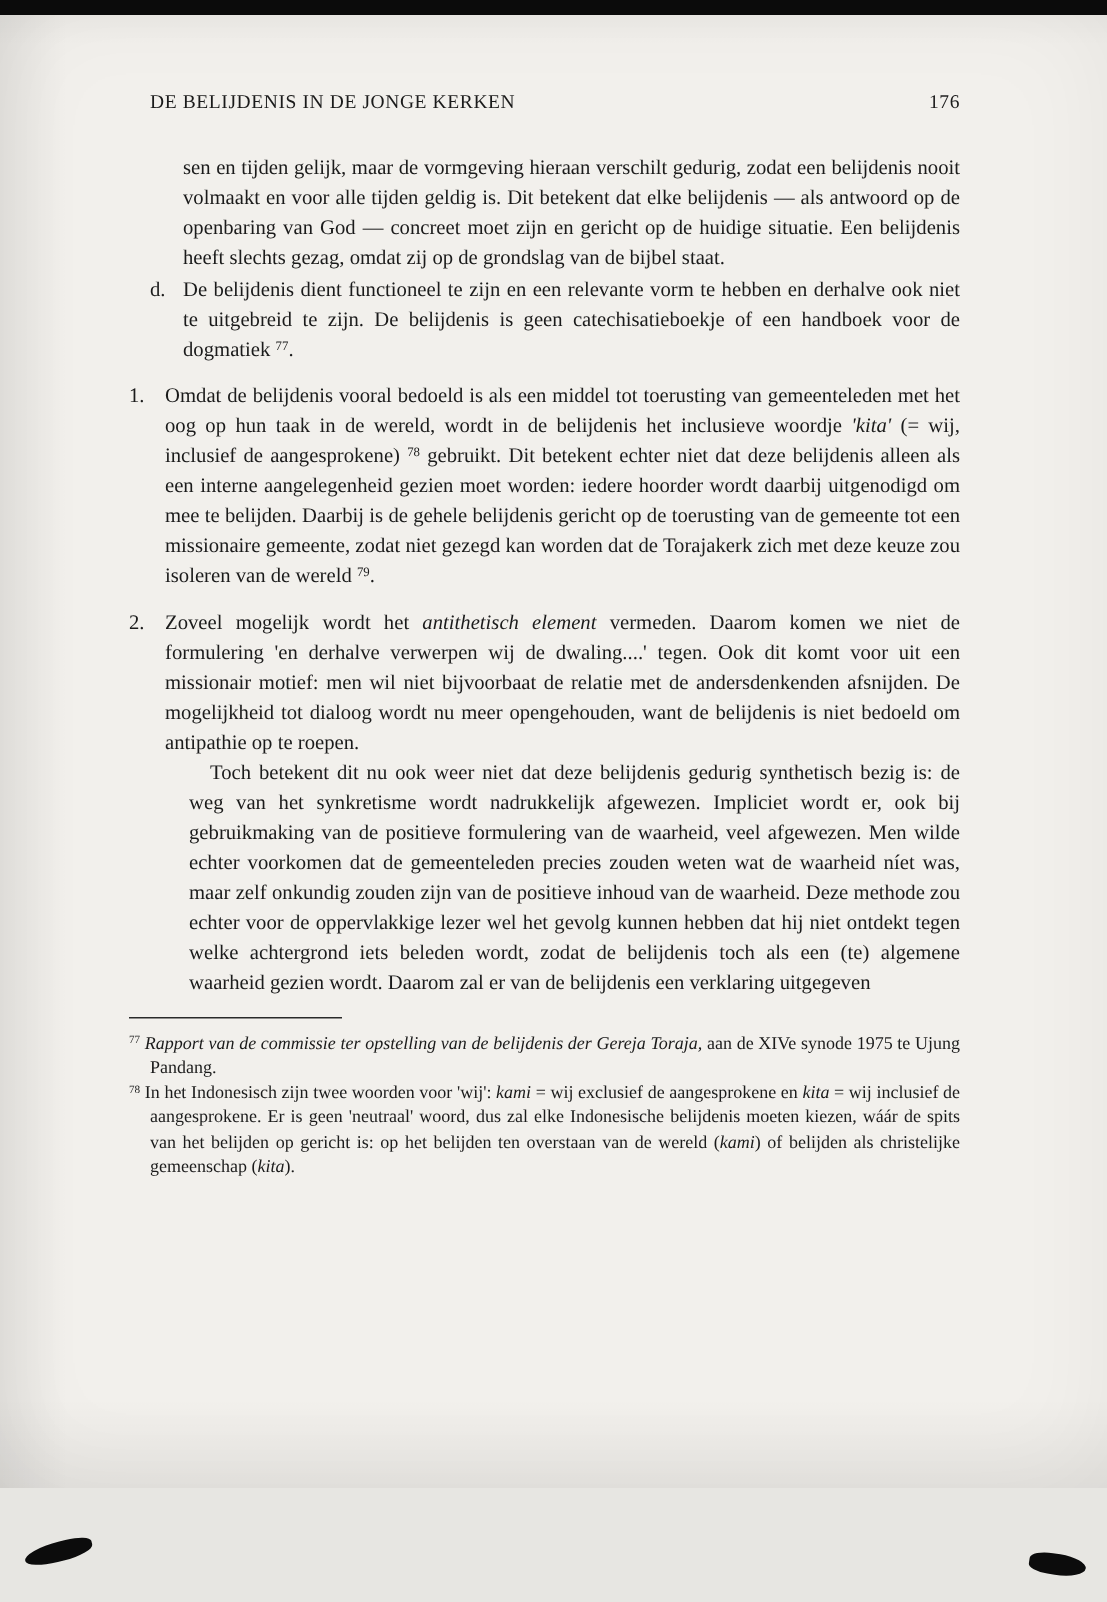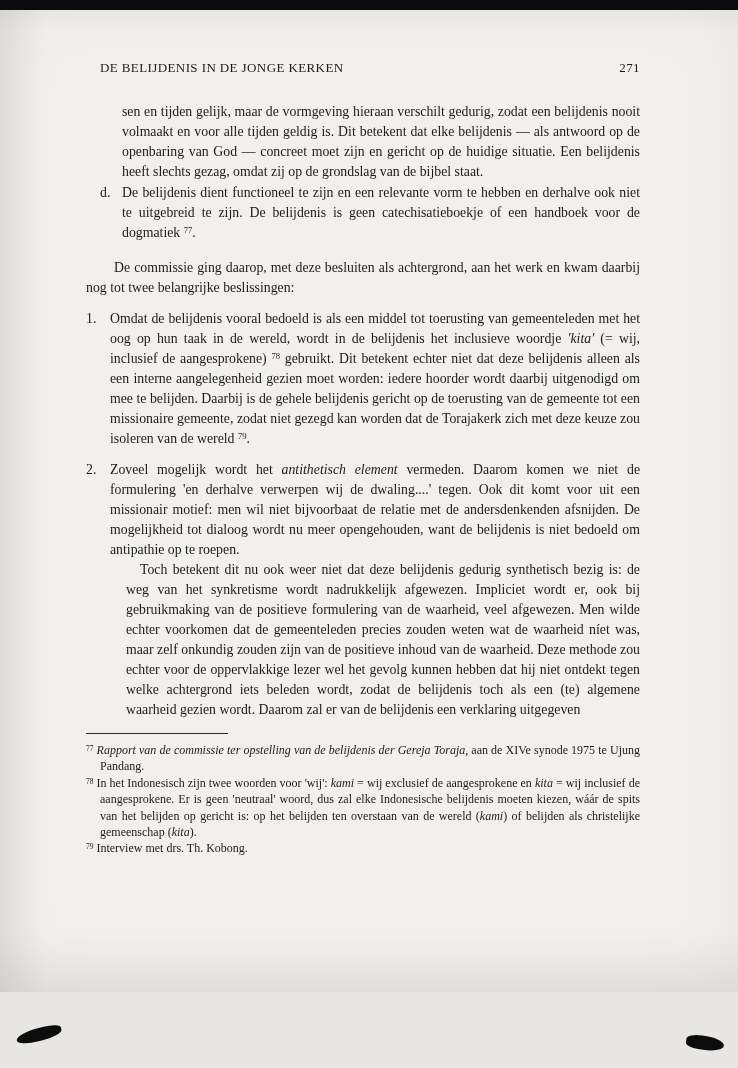--- a/index.html
+++ b/index.html
@@ -101,37 +101,35 @@
 </style>
 </head>
 <body>
 
 <div class="page">
   <div class="scan-bar-top"></div>
 
   <div class="content">
     <div class="running-head">
       <span>DE BELIJDENIS IN DE JONGE KERKEN</span>
-      <span>271</span>
+      <span>176</span>
     </div>
 
     <div class="body-text">
         <div class="blk cont"><span>sen en tijden gelijk, maar de vormgeving hieraan verschilt gedurig, zodat een belijdenis nooit volmaakt en voor alle tijden geldig is. Dit betekent dat elke belijdenis — als antwoord op de openbaring van God — concreet moet zijn en gericht op de huidige situatie. Een belijdenis heeft slechts gezag, omdat zij op de grondslag van de bijbel staat.</span></div>
         <div class="blk item-d"><span class="marker">d.</span><span>De belijdenis dient functioneel te zijn en een relevante vorm te hebben en derhalve ook niet te uitgebreid te zijn. De belijdenis is geen catechisatieboekje of een handboek voor de dogmatiek </span><span class="sup">77</span><span>.</span></div>
-        <div class="blk plain"><span>De commissie ging daarop, met deze besluiten als achtergrond, aan het werk en kwam daarbij nog tot twee belangrijke beslissingen:</span></div>
         <div class="blk item-num"><span class="marker">1.</span><span>Omdat de belijdenis vooral bedoeld is als een middel tot toerusting van gemeenteleden met het oog op hun taak in de wereld, wordt in de belijdenis het inclusieve woordje </span><span class="italic">'kita'</span><span> (= wij, inclusief de aangesprokene) </span><span class="sup">78</span><span> gebruikt. Dit betekent echter niet dat deze belijdenis alleen als een interne aangelegenheid gezien moet worden: iedere hoorder wordt daarbij uitgenodigd om mee te belijden. Daarbij is de gehele belijdenis gericht op de toerusting van de gemeente tot een missionaire gemeente, zodat niet gezegd kan worden dat de Torajakerk zich met deze keuze zou isoleren van de wereld </span><span class="sup">79</span><span>.</span></div>
         <div class="blk item-num"><span class="marker">2.</span><span>Zoveel mogelijk wordt het </span><span class="italic">antithetisch element</span><span> vermeden. Daarom komen we niet de formulering 'en derhalve verwerpen wij de dwaling....' tegen. Ook dit komt voor uit een missionair motief: men wil niet bijvoorbaat de relatie met de andersdenkenden afsnijden. De mogelijkheid tot dialoog wordt nu meer opengehouden, want de belijdenis is niet bedoeld om antipathie op te roepen.</span></div>
         <div class="blk sub"><span>Toch betekent dit nu ook weer niet dat deze belijdenis gedurig synthetisch bezig is: de weg van het synkretisme wordt nadrukkelijk afgewezen. Impliciet wordt er, ook bij gebruikmaking van de positieve formulering van de waarheid, veel afgewezen. Men wilde echter voorkomen dat de gemeenteleden precies zouden weten wat de waarheid níet was, maar zelf onkundig zouden zijn van de positieve inhoud van de waarheid. Deze methode zou echter voor de oppervlakkige lezer wel het gevolg kunnen hebben dat hij niet ontdekt tegen welke achtergrond iets beleden wordt, zodat de belijdenis toch als een (te) algemene waarheid gezien wordt. Daarom zal er van de belijdenis een verklaring uitgegeven</span></div>
       </div>
 
     <div class="footnotes">
       <div class="fn-rule"></div>
       <div>
           <div class="fn"><span class="sup">77</span><span> </span><span class="italic">Rapport van de commissie ter opstelling van de belijdenis der Gereja Toraja,</span><span> aan de XIVe synode 1975 te Ujung Pandang.</span></div>
           <div class="fn"><span class="sup">78</span><span> In het Indonesisch zijn twee woorden voor 'wij': </span><span class="italic">kami</span><span> = wij exclusief de aangesprokene en </span><span class="italic">kita</span><span> = wij inclusief de aangesprokene. Er is geen 'neutraal' woord, dus zal elke Indonesische belijdenis moeten kiezen, wáár de spits van het belijden op gericht is: op het belijden ten overstaan van de wereld (</span><span class="italic">kami</span><span>) of belijden als christelijke gemeenschap (</span><span class="italic">kita</span><span>).</span></div>
-          <div class="fn"><span class="sup">79</span><span> Interview met drs. Th. Kobong.</span></div>
         </div>
     </div>
   </div>
 
   <div class="scan-mark-bl"></div>
   <div class="scan-mark-br"></div>
 </div>
 
 </body></html>

